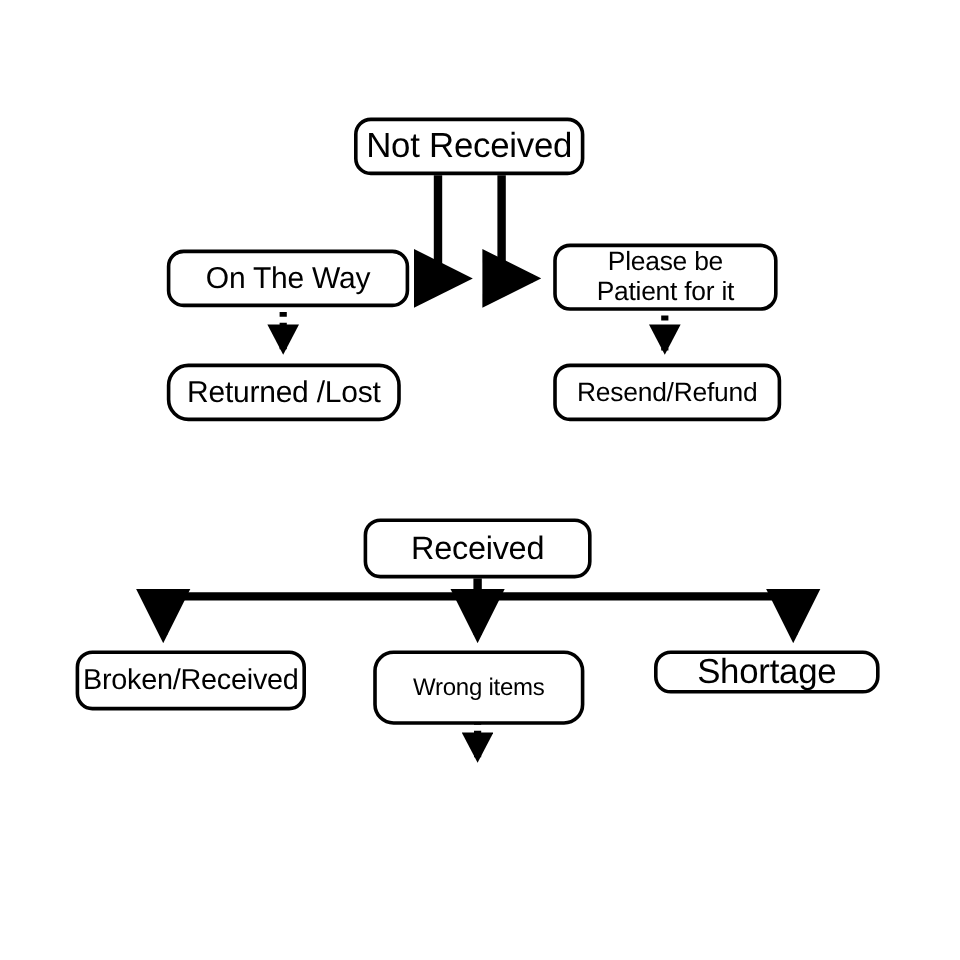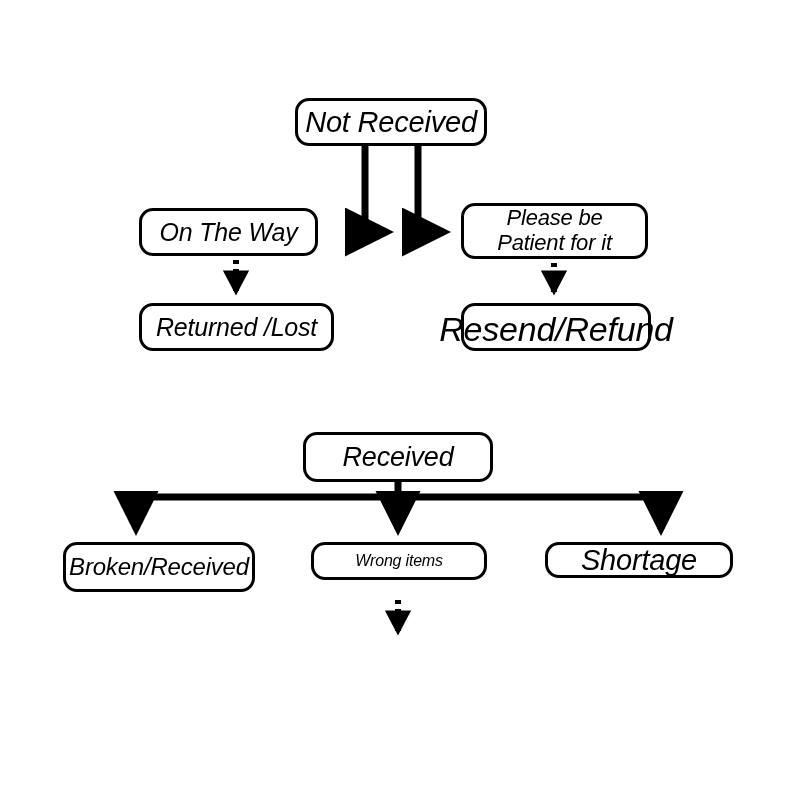--- a/index.html
+++ b/index.html
@@ -29,33 +29,32 @@
     border-radius: 14px;
     background: #ffffff;
     display: flex;
     align-items: center;
     justify-content: center;
     text-align: center;
     color: #000000;
     line-height: 1.12;
     letter-spacing: -0.2px;
     z-index: 3;
-    font-style: italic;
   }
   .node span { display: block; white-space: pre-line; }
   
   #n-not-received { left: 295px; top: 98px;  width: 192px; height: 48px; font-size: 29px; }
-  #n-on-the-way   { left: 139px; top: 208px; width: 179px; height: 48px; font-size: 25px; }
+  #n-on-the-way   { left: 139px; top: 208px; width: 202px; height: 48px; font-size: 25px; }
   #n-please-be    { left: 461px; top: 203px; width: 187px; height: 56px; font-size: 22px; }
-  #n-returned     { left: 139px; top: 303px; width: 195px; height: 48px; font-size: 25px; }
-  #n-resend       { left: 461px; top: 303px; width: 190px; height: 48px; font-size: 34px; align-items: flex-end; }
+  #n-returned     { left: 139px; top: 303px; width: 195px; height: 48px; font-size: 25px; border-radius: 18px; }
+  #n-resend       { left: 461px; top: 303px; width: 190px; height: 48px; font-size: 22px; }
   
   #n-received     { left: 303px; top: 432px; width: 190px; height: 50px; font-size: 27px; }
   #n-broken       { left: 63px;  top: 542px; width: 192px; height: 50px; font-size: 24px; }
-  #n-wrong        { left: 311px; top: 542px; width: 176px; height: 38px; font-size: 16px; }
+  #n-wrong        { left: 311px; top: 542px; width: 176px; height: 62px; font-size: 20px; border-radius: 17px; }
   #n-shortage     { left: 545px; top: 542px; width: 188px; height: 36px; font-size: 29px; }
   #n-contact      { left: 303px; top: 643px; width: 192px; height: 52px; font-size: 29px; }
 </style>
 </head>
 <body>
 
 <div id="canvas">
 
   <svg class="svg-layer" viewBox="0 0 800 800" xmlns="http://www.w3.org/2000/svg">
     <defs>

